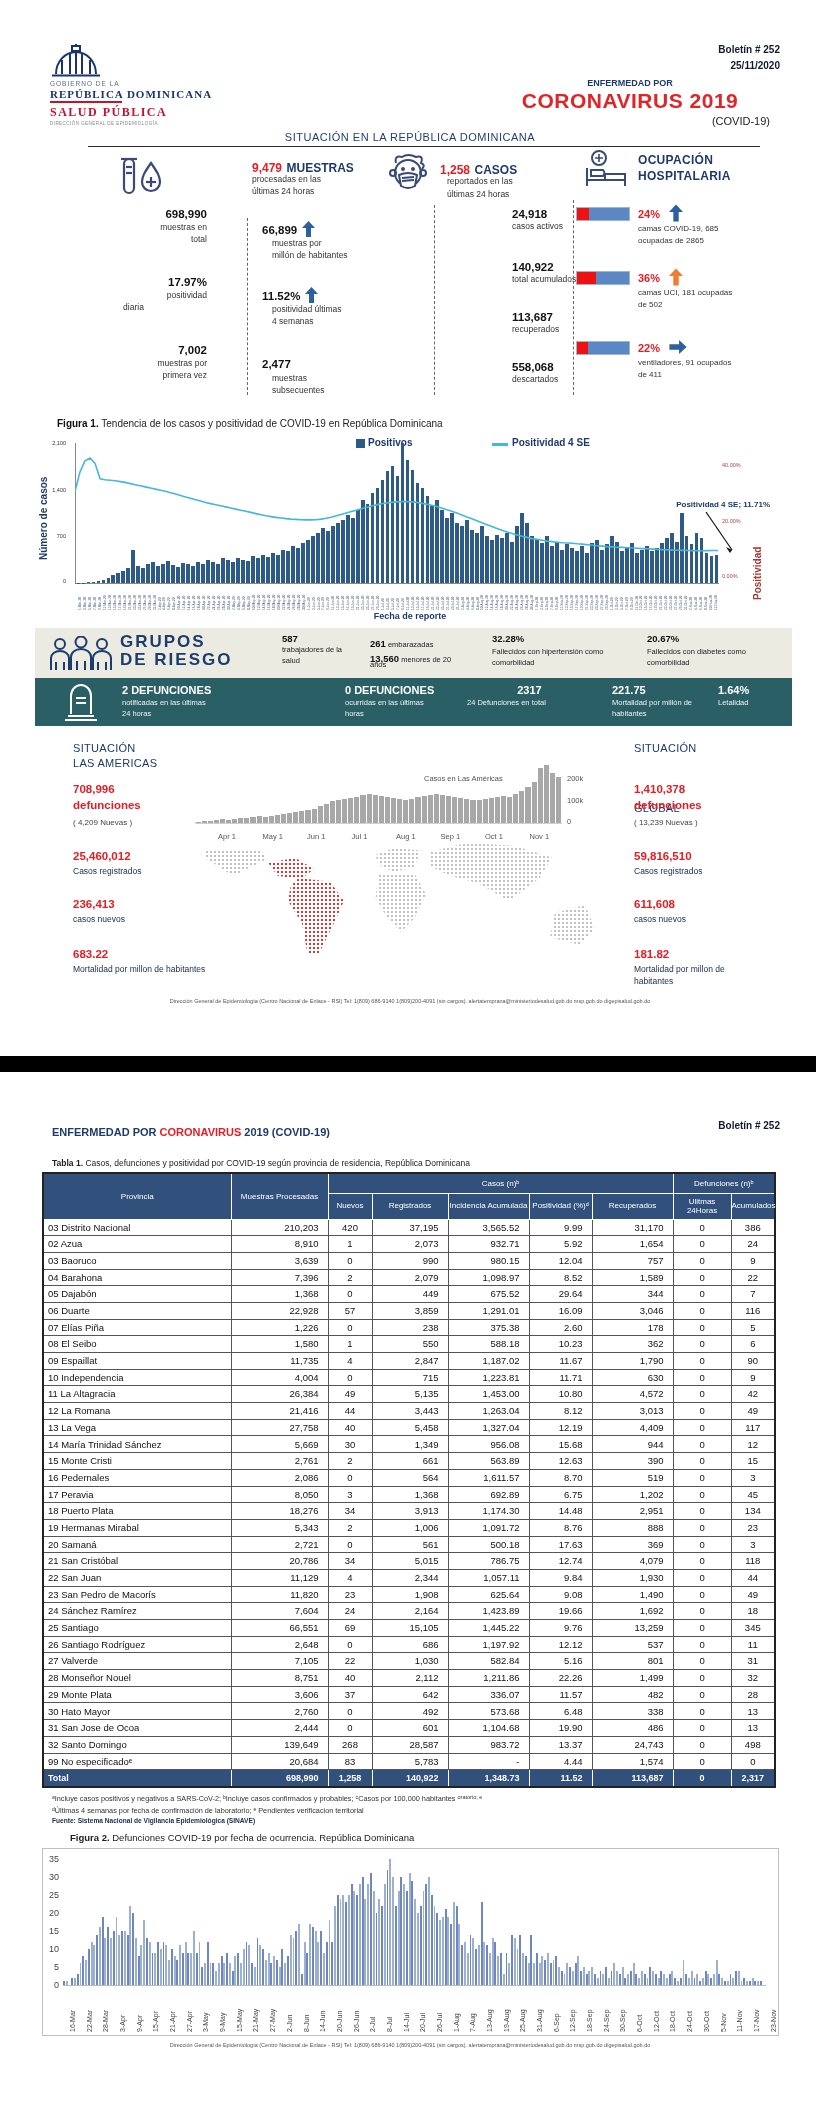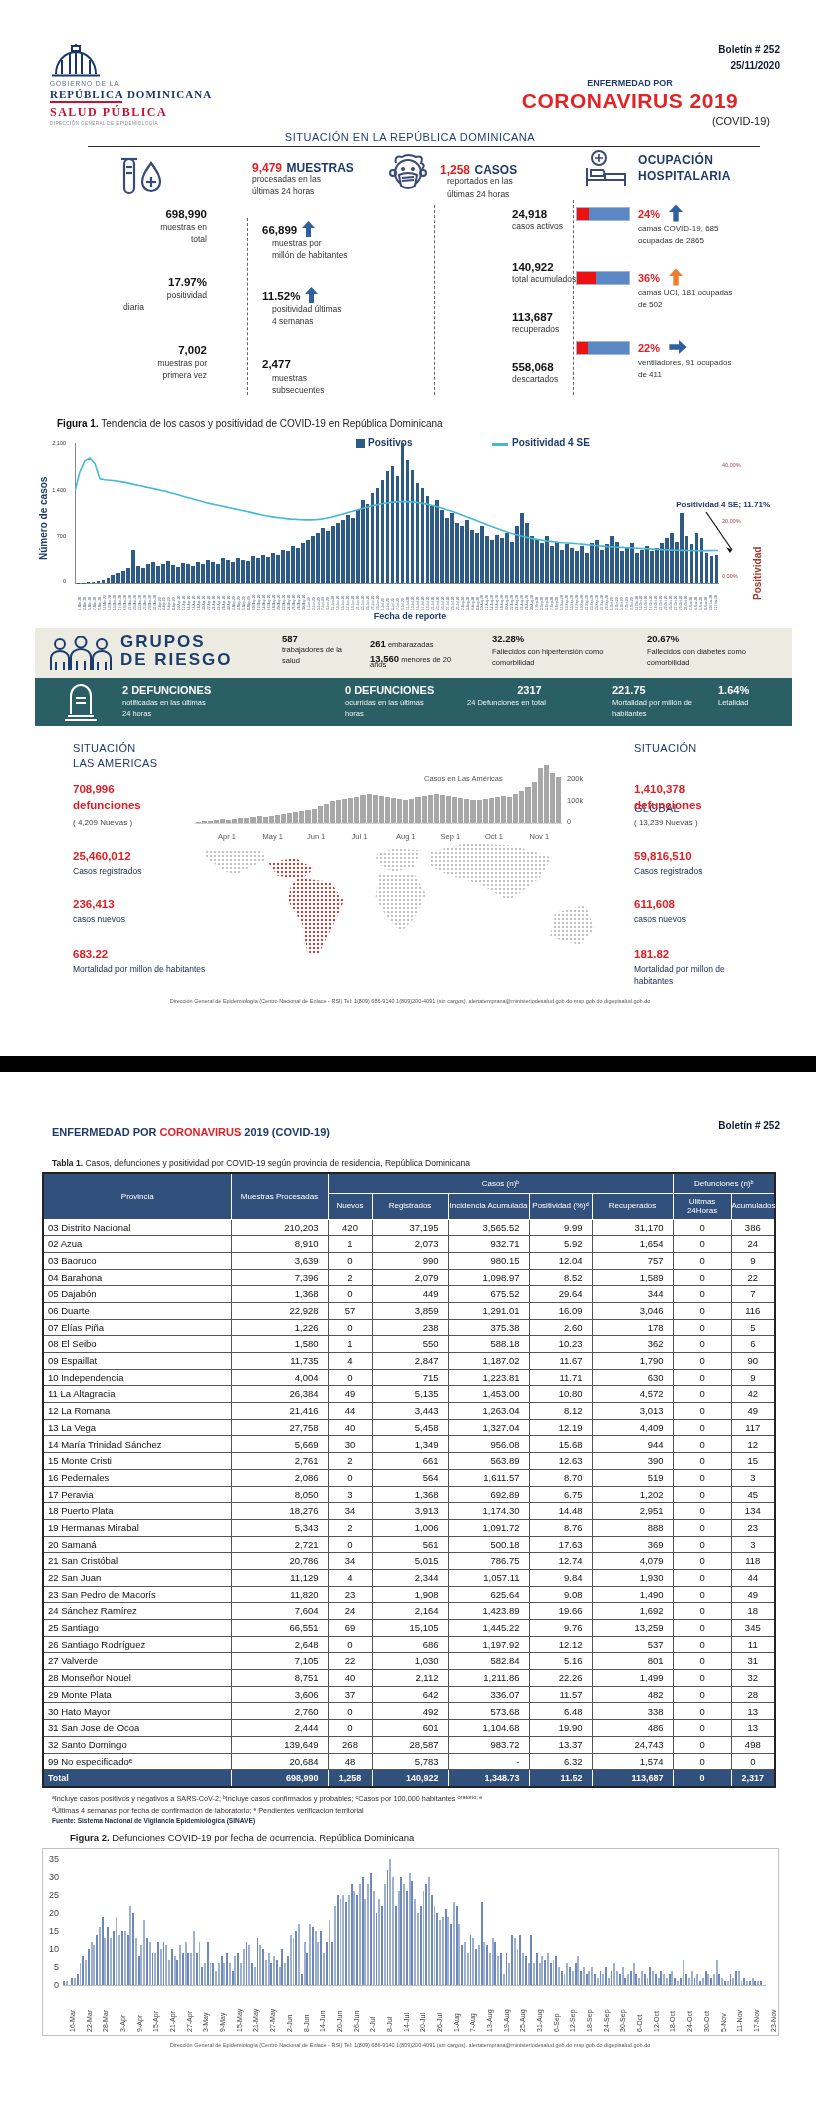--- a/index.html
+++ b/index.html
@@ -1361,24 +1361,24 @@
           <td class="c3">28,587</td>
           <td class="c4">983.72</td>
           <td class="c5">13.37</td>
           <td class="c6">24,743</td>
           <td class="c7">0</td>
           <td class="c8">498</td>
         </tr>
         <tr>
           <td class="c0">99 No especificadoᵉ</td>
           <td class="c1">20,684</td>
-          <td class="c2">48</td>
+          <td class="c2">83</td>
           <td class="c3">5,783</td>
           <td class="c4">-</td>
-          <td class="c5">6.32</td>
+          <td class="c5">4.44</td>
           <td class="c6">1,574</td>
           <td class="c7">0</td>
           <td class="c8">0</td>
         </tr>
         <tr class="total">
           <td class="c0">Total</td>
           <td class="c1">698,990</td>
           <td class="c2">1,258</td>
           <td class="c3">140,922</td>
           <td class="c4">1,348.73</td>

